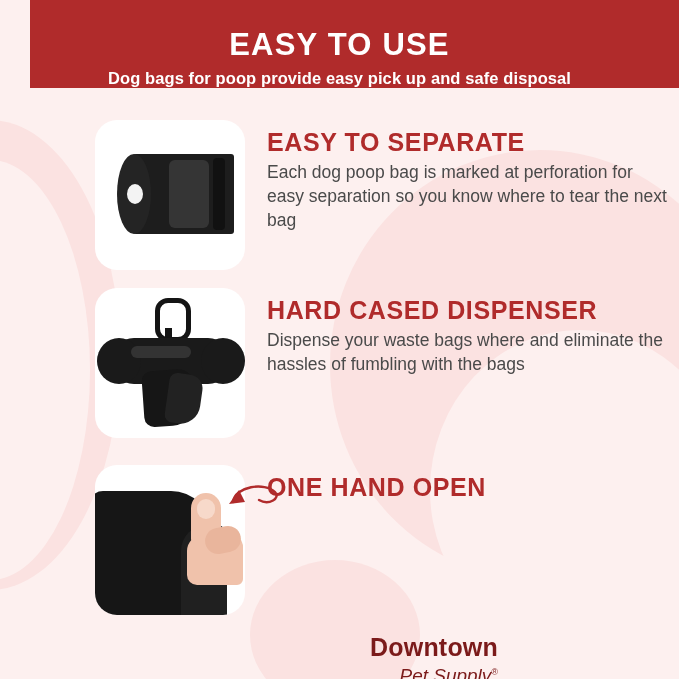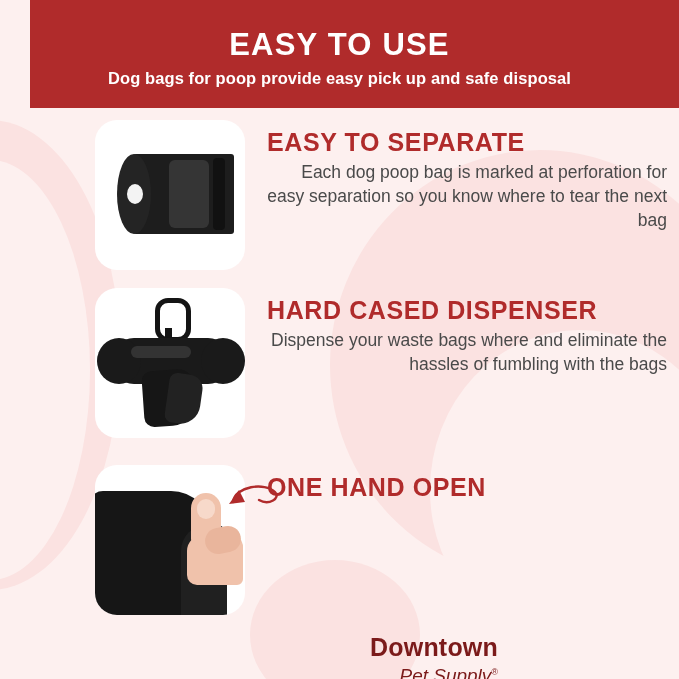--- a/index.html
+++ b/index.html
@@ -18,21 +18,21 @@
   
   .blob{position:absolute;border-radius:50%;background:#fbe2e1;}
   .blob-a{width:420px;height:430px;left:330px;top:150px;}
   .blob-b{width:300px;height:320px;left:430px;top:330px;background:#fdf0ef;}
   .blob-c{width:260px;height:470px;left:-140px;top:120px;background:#fbe2e1;}
   .blob-d{width:200px;height:420px;left:-110px;top:160px;background:#fdf0ef;}
   .blob-e{width:170px;height:150px;left:250px;top:560px;background:#fbe2e1;}
 
   
   .header{
-    position:absolute;left:0;top:0;width:679px;height:108px;
+    position:absolute;left:0;top:0;width:679px;height:88px;
     background:#b02b2b;
     border-bottom-left-radius:0;border-bottom-right-radius:0;
     color:#ffffff;
     text-align:center;
   }
   .header .corner-l{position:absolute;left:0;top:0;width:30px;height:108px;background:#fdf0ef;border-top-right-radius:0;}
   .header-inner{position:absolute;left:0;right:0;top:0;}
   .h-title{
     font-size:31px;font-weight:bold;letter-spacing:1.2px;
     margin-top:28px;line-height:34px;
@@ -47,21 +47,21 @@
     width:150px;height:150px;background:#ffffff;border-radius:22px;
     position:relative;overflow:hidden;flex:0 0 auto;
     box-shadow:0 0 0 0 rgba(0,0,0,0);
   }
   .txt{margin-left:22px;padding-top:8px;width:400px;}
   .f-title{
     color:#b02b2b;font-size:25px;font-weight:bold;letter-spacing:0.6px;
     line-height:28px;margin:0 0 4px 0;
   }
   .f-body{
-    color:#4a4a4a;font-size:17.5px;line-height:24px;margin:0;text-align:right;
+    color:#4a4a4a;font-size:17.5px;line-height:24px;margin:0;
   }
 
   .row1{left:95px;top:120px;}
   .row2{left:95px;top:288px;}
   .row3{left:95px;top:465px;}
 
   
   .roll-wrap{position:absolute;left:14px;top:34px;width:125px;height:80px;}
   .roll-body{position:absolute;left:24px;top:0;width:101px;height:80px;background:#1d1d1d;border-radius:3px;}
   .roll-end{position:absolute;left:8px;top:0;width:34px;height:80px;background:#242424;border-radius:17px/40px;}

